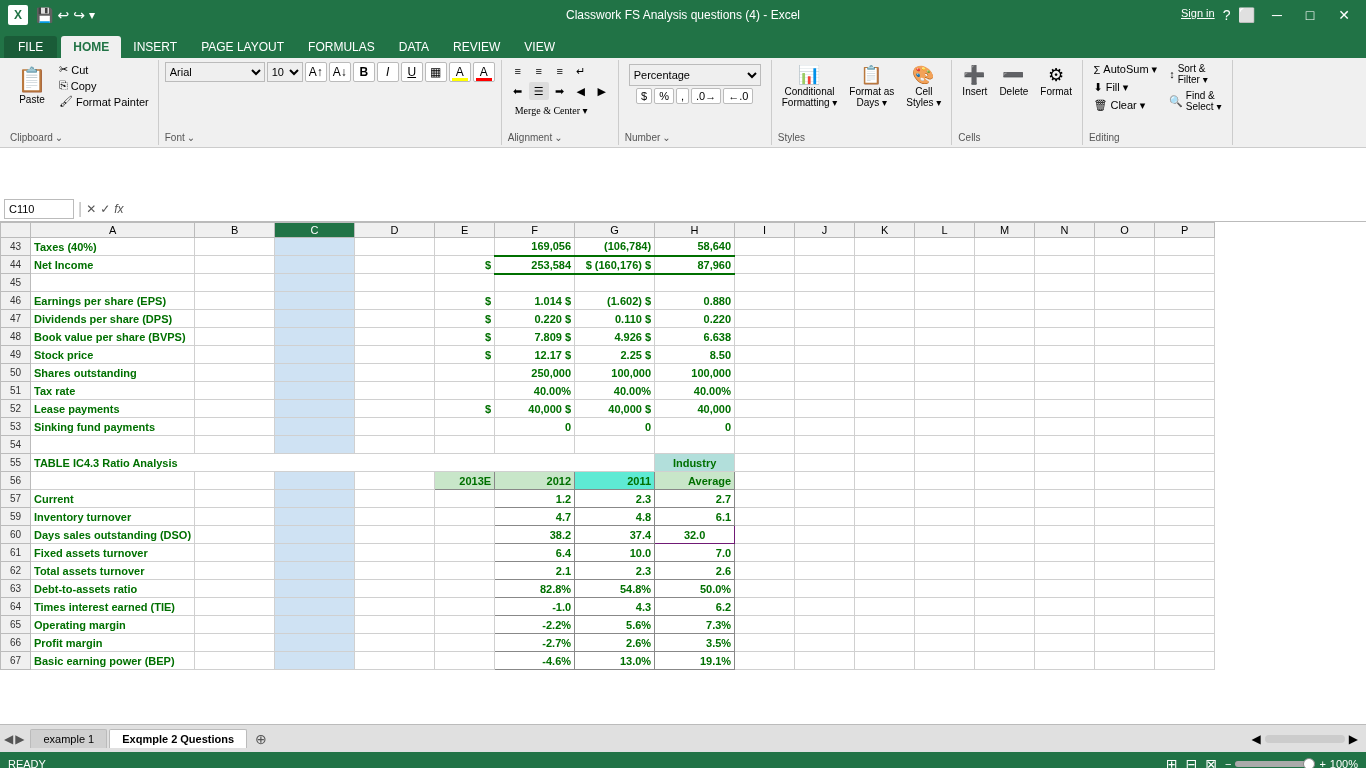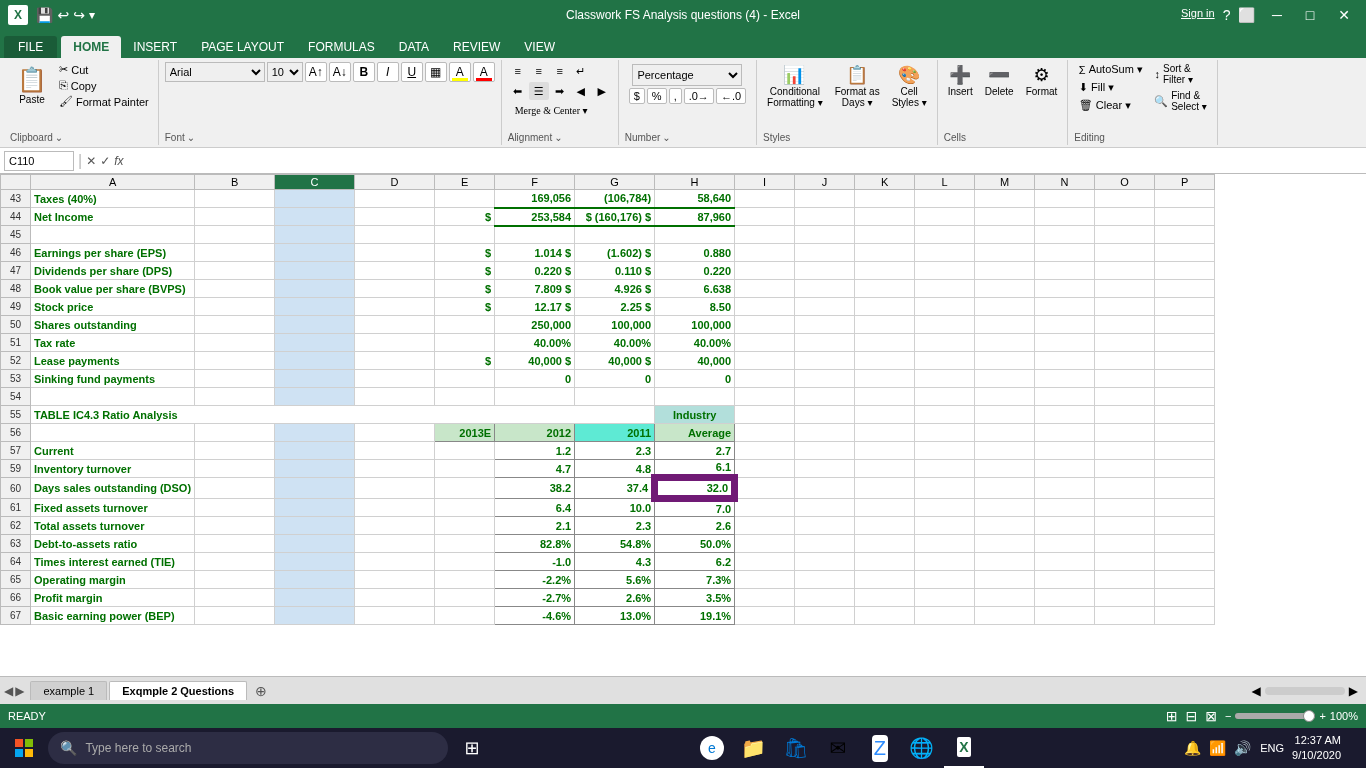--- a/index.html
+++ b/index.html
@@ -96,20 +96,21 @@
 
     
     .formula-bar {
       display: flex;
       align-items: center;
       height: 26px;
       border-bottom: 1px solid #bbb;
       background: white;
       padding: 0 4px;
       gap: 4px;
+      margin-top: 48px;
     }
     .cell-ref-box {
       width: 70px;
       border: 1px solid #bbb;
       padding: 1px 4px;
       font-size: 11px;
       height: 20px;
     }
     .formula-divider { color: #bbb; font-size: 16px; }
     .formula-input { flex: 1; border: none; outline: none; font-size: 12px; }
@@ -356,21 +357,21 @@
     }
 
     .number-section {
       display: flex;
       flex-direction: column;
       align-items: center;
       gap: 2px;
       padding: 2px 4px;
     }
     .number-select {
-      width: 110px;
+      width: 132px;
       font-size: 11px;
       height: 22px;
       border: 1px solid #bbb;
     }
     .number-btns {
       display: flex;
       gap: 2px;
     }
     .num-btn {
       font-size: 11px;
@@ -992,21 +993,21 @@
 
         <tr>
           <td class="row-num">60</td>
           <td class="green-bold">Days sales outstanding (DSO)</td>
           <td></td>
           <td class="selected-cell"></td>
           <td></td>
           <td></td>
           <td class="green-bold data-cell" style="border:1px solid #888;">38.2</td>
           <td class="green-bold data-cell" style="border:1px solid #888;">37.4</td>
-          <td class="green-bold data-cell" style="border:7px solid #701a75;">32.0</td>
+          <td class="green-bold data-cell" style="border:1px solid #701a75;text-align:center;">32.0</td>
           <td></td>
           <td></td>
           <td></td>
           <td></td>
           <td></td>
           <td></td>
           <td></td>
           <td></td>
         </tr>
 

